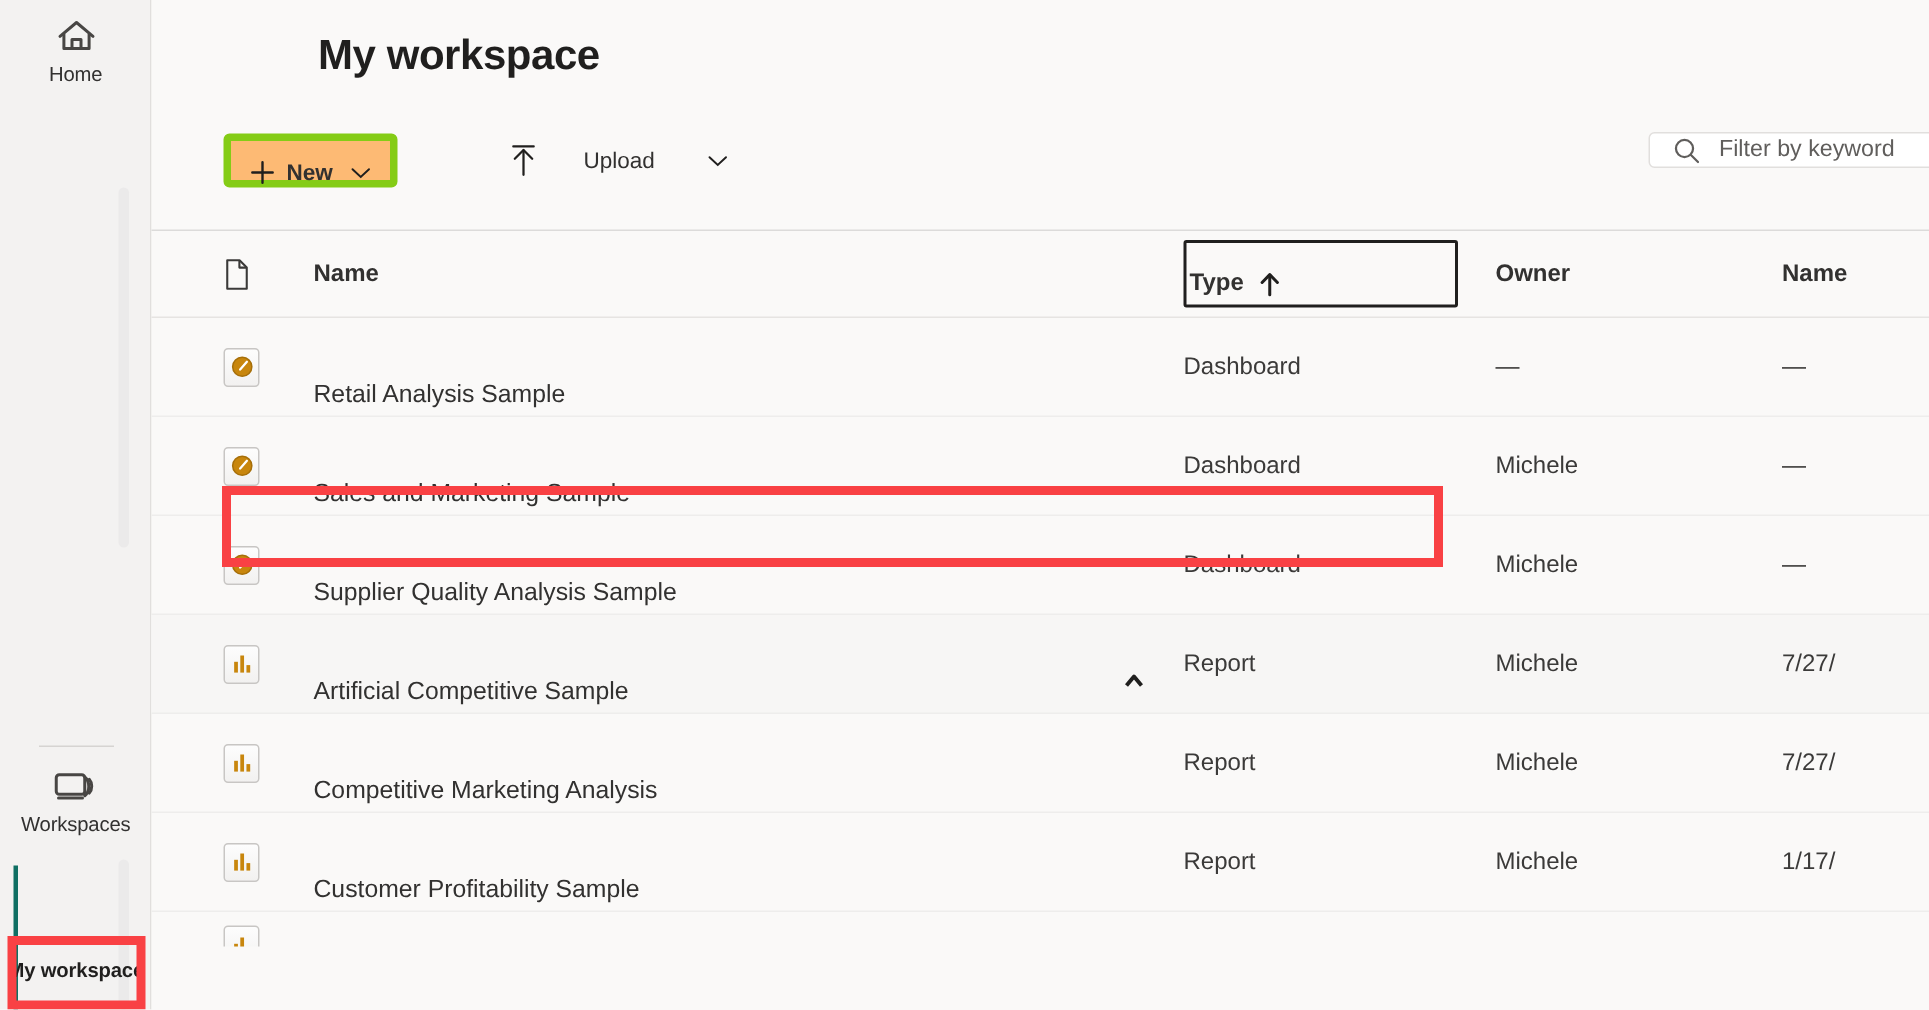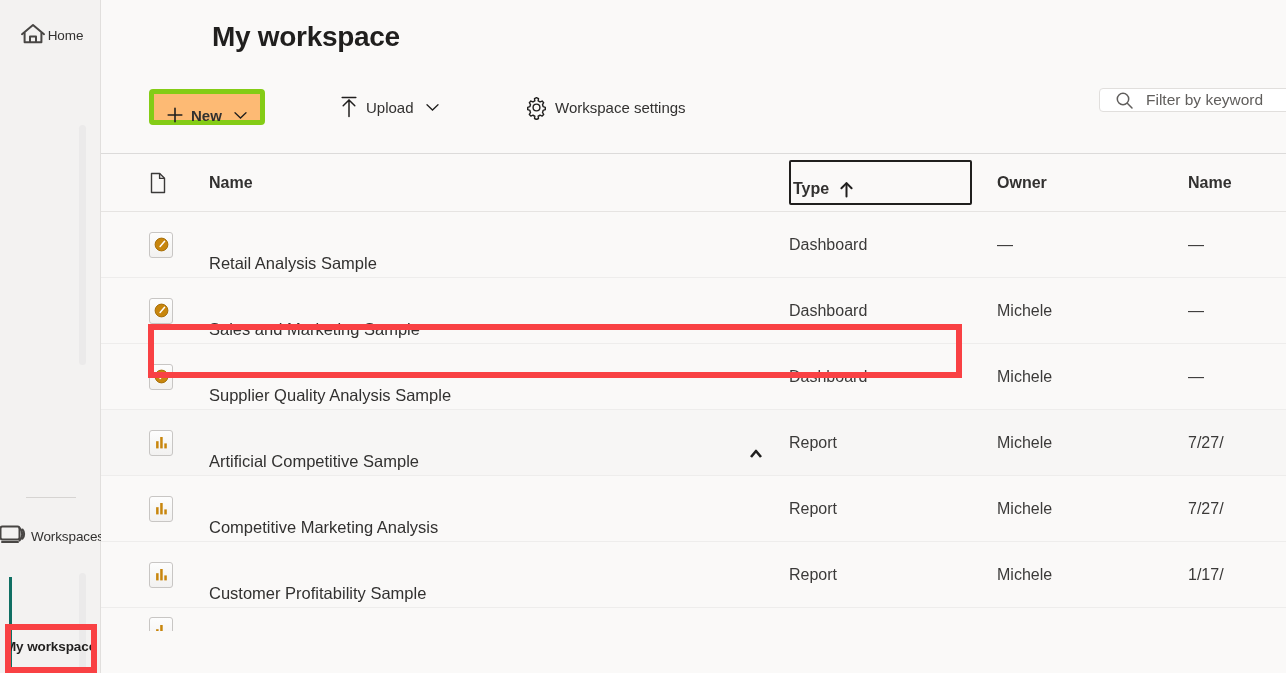--- a/index.html
+++ b/index.html
@@ -16,21 +16,21 @@
   #leftnav {
     position: relative;
     width: 101px; height: 673px;
     background: #f3f2f1;
     border-right: 1px solid #e1dfdd;
     flex: 0 0 101px;
   }
   .nav-item {
     position: absolute;
     left: 0; width: 101px;
-    display: flex; flex-direction: row;
+    display: flex; flex-direction: column;
     align-items: center; justify-content: center;
     cursor: pointer;
     user-select: none;
   }
   .nav-item .nav-icon { display: block; line-height: 0; }
   .nav-item .nav-label {
     margin-top: 4px;
     font-size: 13.5px;
     color: #323130;
     text-align: center;
@@ -100,21 +100,21 @@
     white-space: nowrap;
   }
   #btn-new {
     left: 48px; top: 7px;
     padding: 16px 13px 0 11px;
     border: 5px solid #84cc16;
     border-radius: 4px;
     background: #fdba74;
   }
   #btn-new .tb-text { font-weight: bold; }
-  #btn-upload { left: 229px; top: 7px; padding: 0 8px; }
+  #btn-upload { left: 229px; top: 7px; padding: 0 8px; gap: 23px; }
   #btn-wssettings { left: 415px; top: 7px; padding: 0 8px; }
   .tb-text { margin: 0 6px; }
   .tb-icon { display: inline-flex; line-height: 0; }
   .tb-chev { display: inline-flex; line-height: 0; margin-left: 6px; }
 
   #searchbox {
     position: absolute;
     left: 998px; top: 6px;
     width: 238px; height: 24px;
     border: 1px solid #e1dfdd;
@@ -293,36 +293,20 @@
           </svg>
         </span>
         <span class="tb-text">Upload</span>
         <span class="tb-chev">
           <svg width="13" height="9" viewBox="0 0 13 9">
             <path d="M1 1.8 L6.5 7 L12 1.8" fill="none" stroke="#201f1e" stroke-width="1.3" stroke-linecap="round"></path>
           </svg>
         </span>
       </button>
 
-      <button class="tb-btn" id="btn-wssettings">
-        <span class="tb-icon">
-          <svg width="25" height="25" viewBox="0 0 25 25">
-            <g fill="none" stroke="#201f1e" stroke-width="1.4" stroke-linejoin="round">
-              <circle cx="12.5" cy="12.5" r="3.4"></circle>
-              <path d="M12.5 2.6 l2.0 1.0 l-0.35 2.25 a7 7 0 0 1 1.9 1.1 l2.1-0.9 l1.5 1.6 l-1.15 1.95
-                       a7 7 0 0 1 0.6 2.1 l2.2 0.75 l0 2.2 l-2.2 0.75 a7 7 0 0 1 -0.6 2.1 l1.15 1.95
-                       l-1.5 1.6 l-2.1-0.9 a7 7 0 0 1 -1.9 1.1 l0.35 2.25 l-2.0 1.0 l-2.0-1.0 l0.35-2.25
-                       a7 7 0 0 1 -1.9-1.1 l-2.1 0.9 l-1.5-1.6 l1.15-1.95 a7 7 0 0 1 -0.6-2.1 l-2.2-0.75
-                       l0-2.2 l2.2-0.75 a7 7 0 0 1 0.6-2.1 l-1.15-1.95 l1.5-1.6 l2.1 0.9
-                       a7 7 0 0 1 1.9-1.1 l-0.35-2.25 z"></path>
-            </g>
-          </svg>
-        </span>
-        <span class="tb-text">Workspace settings</span>
-      </button>
 
       <div id="searchbox">
         <span style="line-height:0">
           <svg width="19" height="19" viewBox="0 0 19 19">
             <circle cx="8" cy="8" r="5.7" fill="none" stroke="#605e5c" stroke-width="1.5"></circle>
             <path d="M12.3 12.3 L17 17" stroke="#605e5c" stroke-width="1.5" stroke-linecap="round"></path>
           </svg>
         </span>
         <input id="search-input" type="text" placeholder="Filter by keyword" style="">
       </div>

